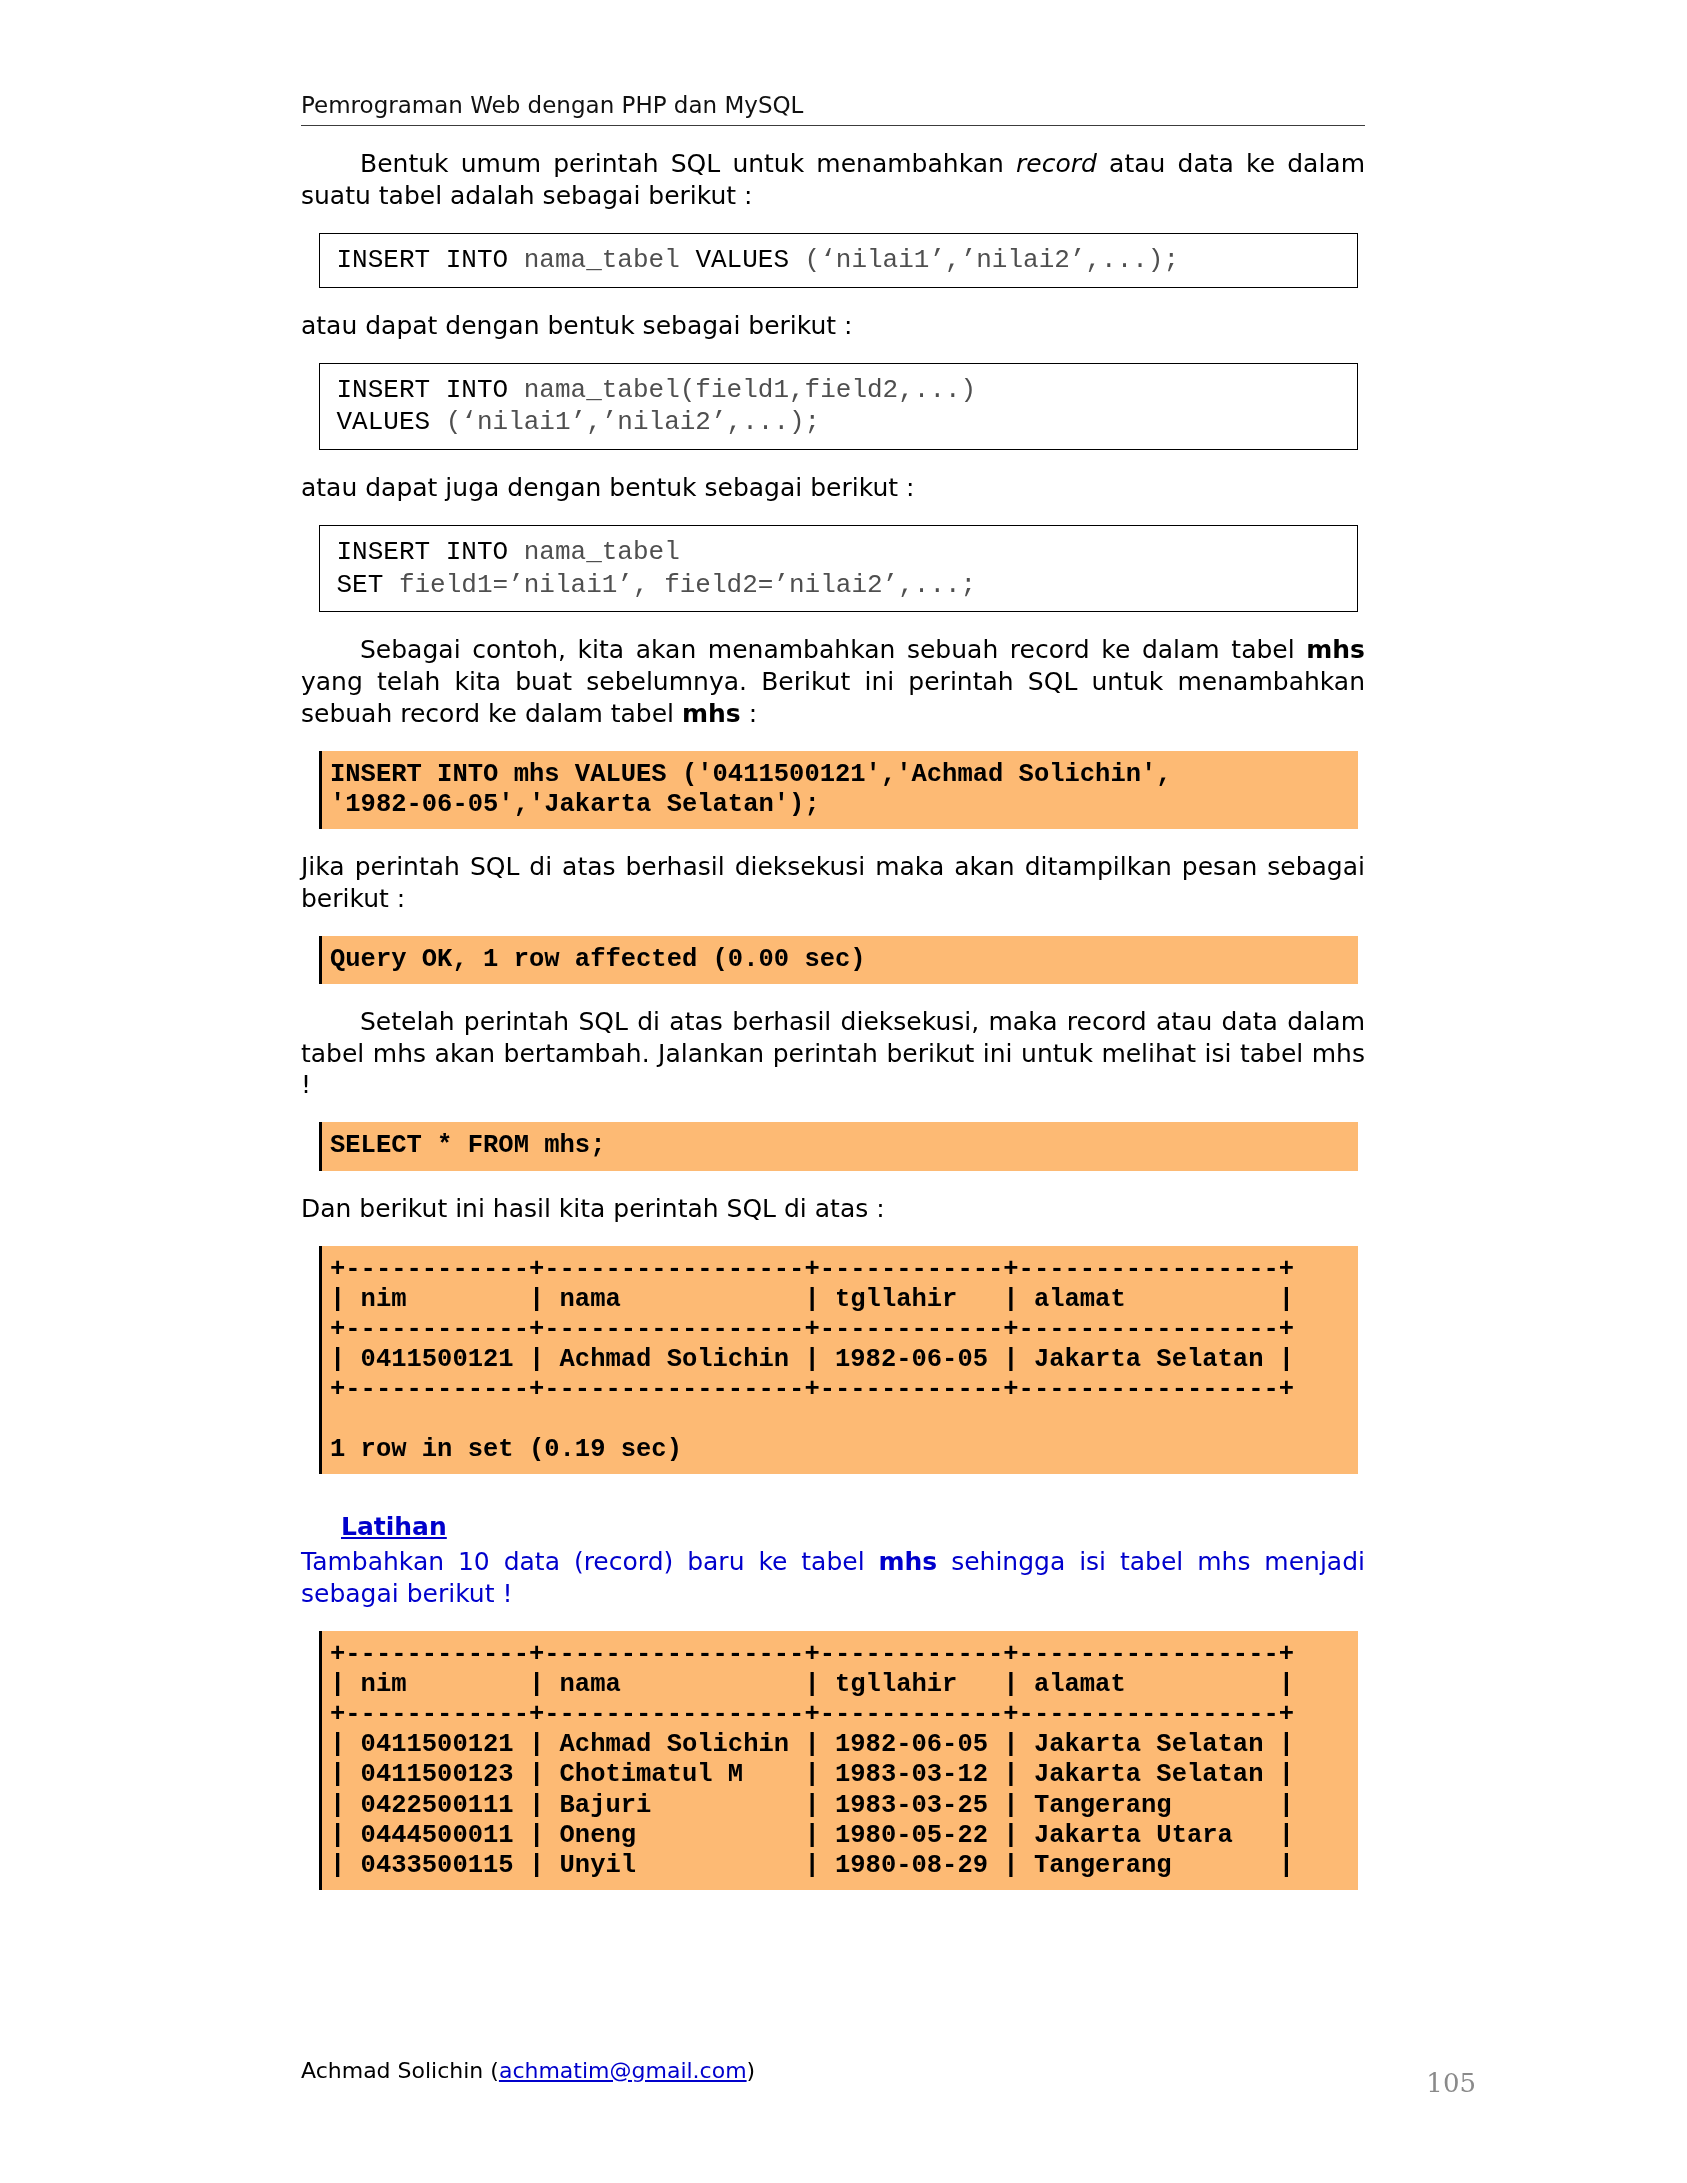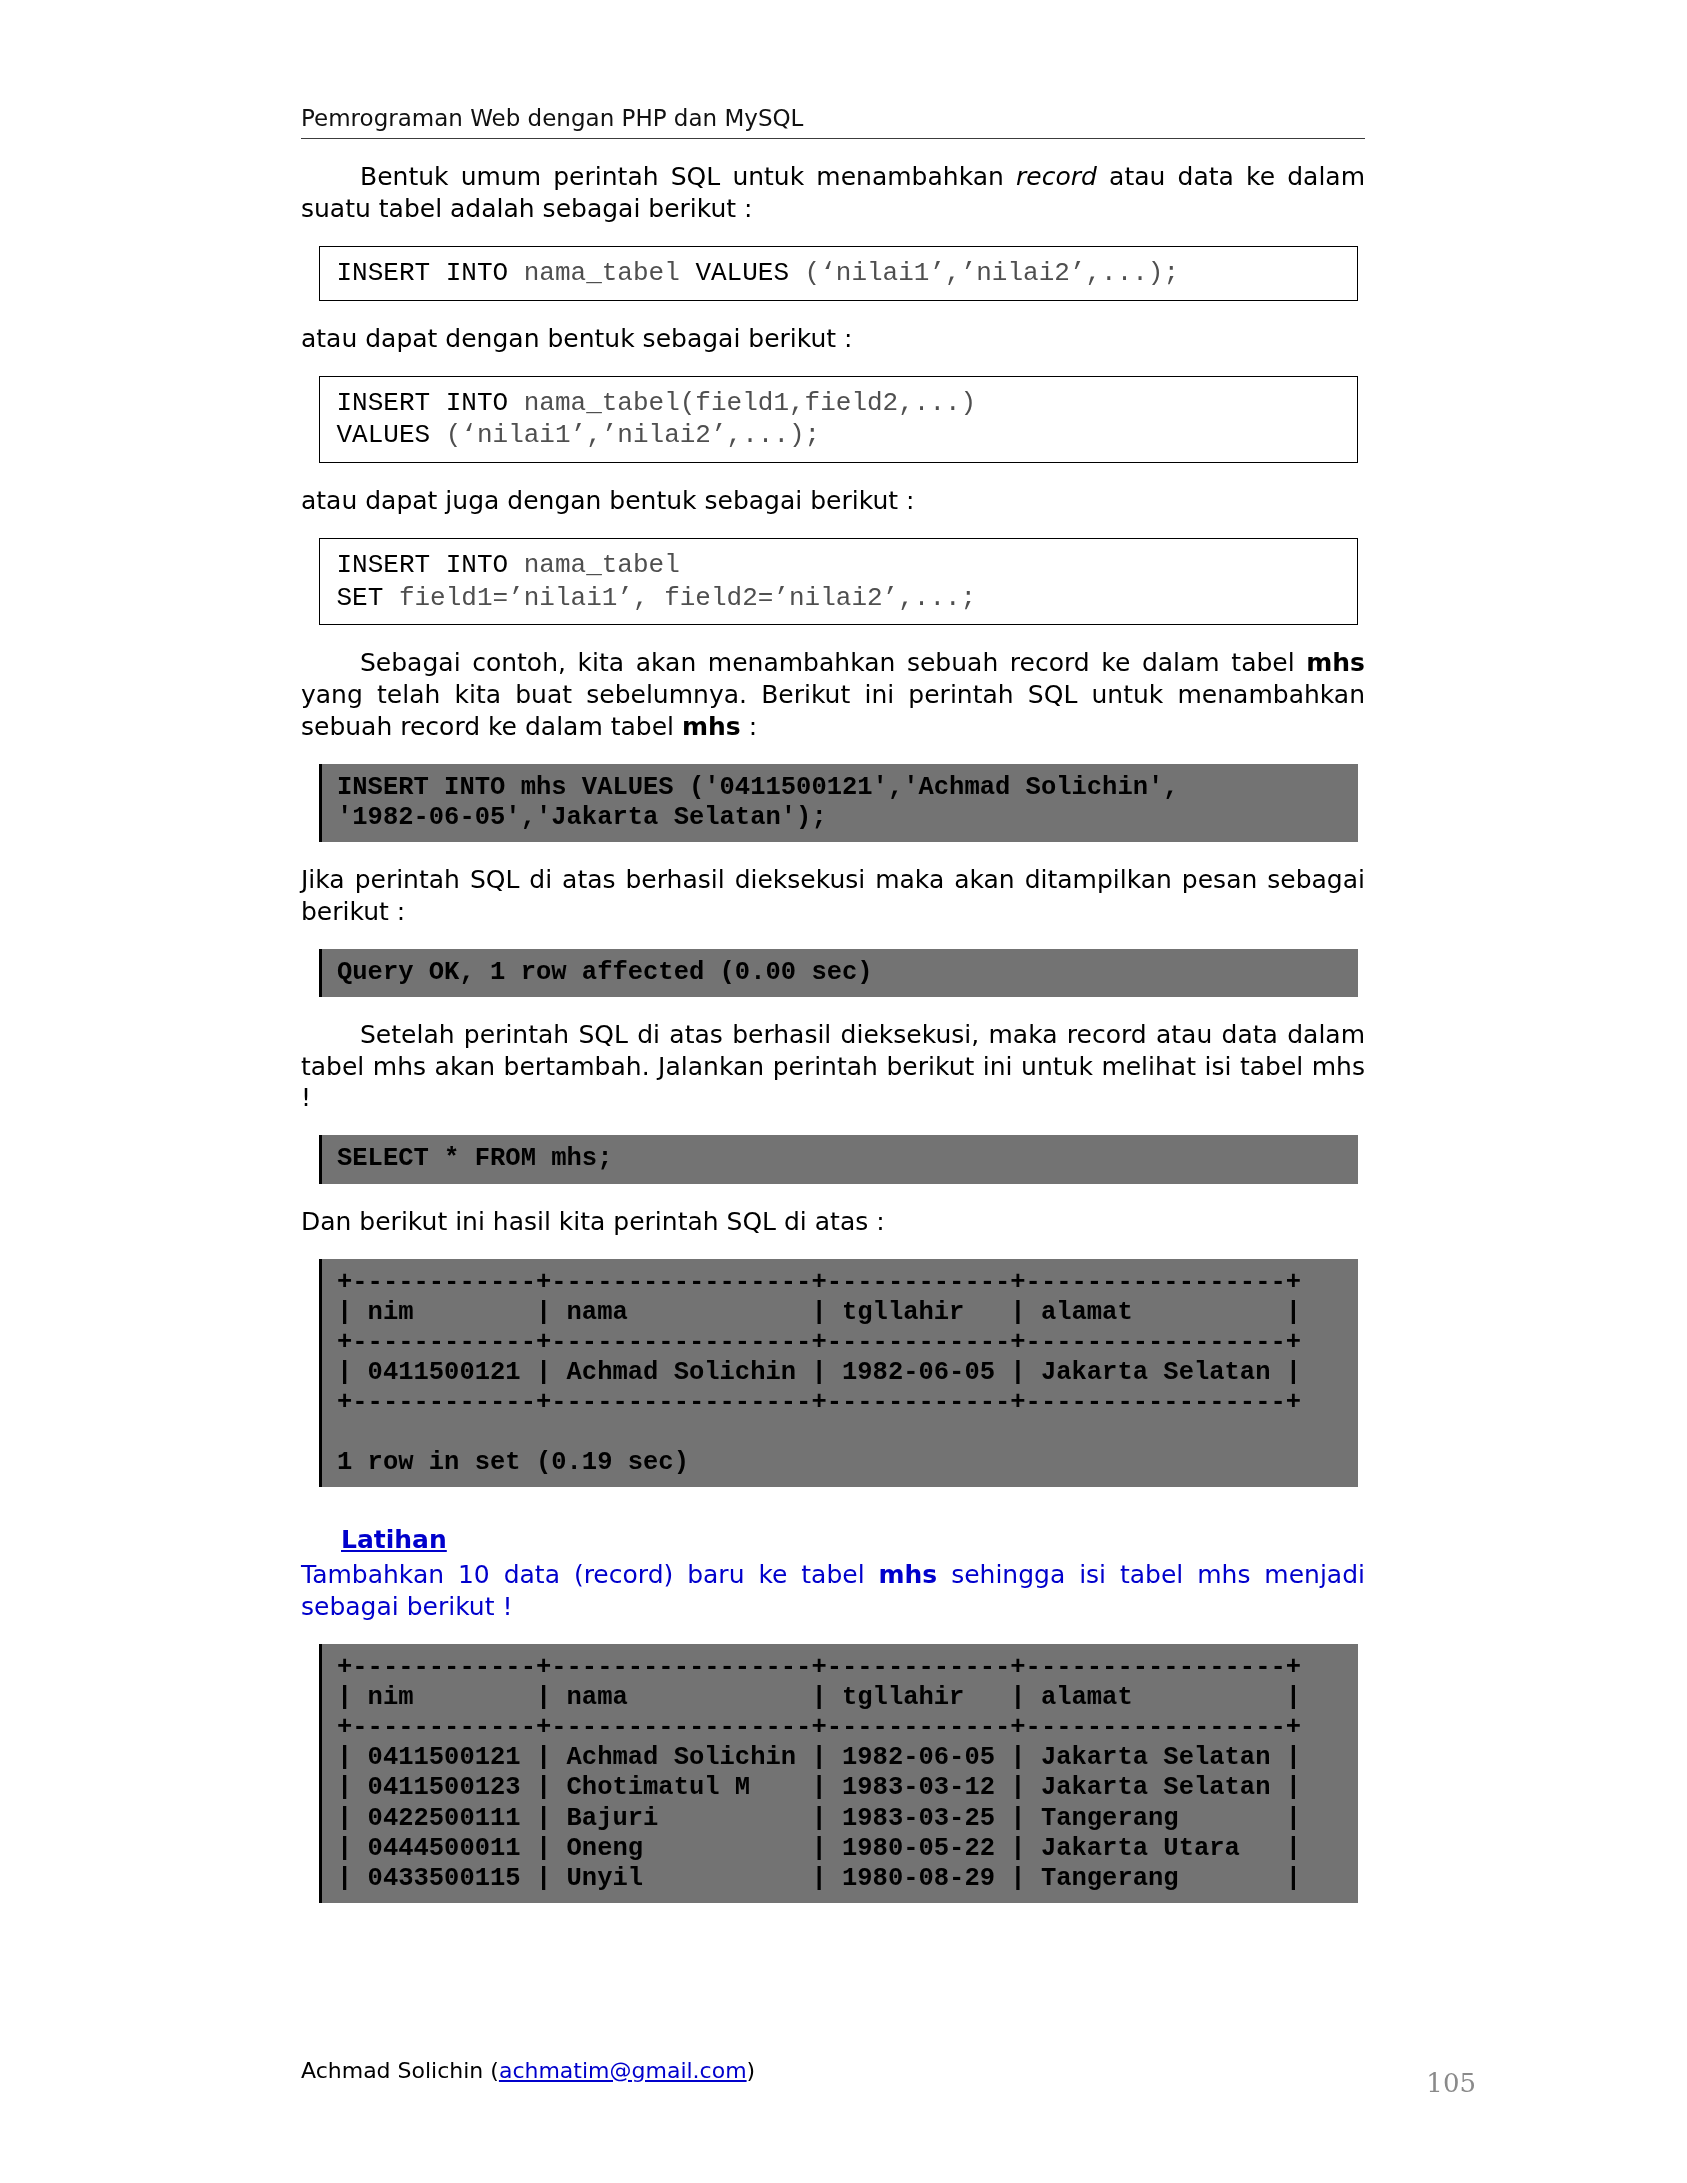--- a/index.html
+++ b/index.html
@@ -16,21 +16,20 @@
     position: absolute;
     left: 301px;
     top: 92px;
     width: 1064px;
   }
   .header {
     font-size: 23px;
     padding-bottom: 7.4px;
     border-bottom: 1.6px solid #3c3c3c;
     color: #111;
-    margin-top: 13px;
   }
   .title {
     margin: 0;
     margin-top: 38px;
     font-family: "DejaVu Serif", serif;
     font-weight: bold;
     font-size: 30.5px;
     padding-bottom: 7.4px;
     border-bottom: 2.5px solid #000;
     letter-spacing: 0.2px;
@@ -51,23 +50,23 @@
     font-family: "Liberation Mono", monospace;
     font-size: 26px;
     line-height: 1.25;
     white-space: pre;
     color: #4f4f4f;
     overflow: hidden;
   }
   .code-box b { color: #000; font-weight: normal; }
   .gray-box {
     margin: 21.4px 6.6px 0 18px;
-    background: #737373;
+    background: #fdba74;
     border-left: 3.3px solid #000;
-    padding: 9px 15px;
+    padding: 9px 8px;
     font-family: "Liberation Mono", monospace;
     font-size: 25.5px;
     font-weight: bold;
     line-height: 1.18;
     white-space: pre;
     color: #000;
     overflow: hidden;
   }
   .latihan-heading {
     margin-top: 38px;

